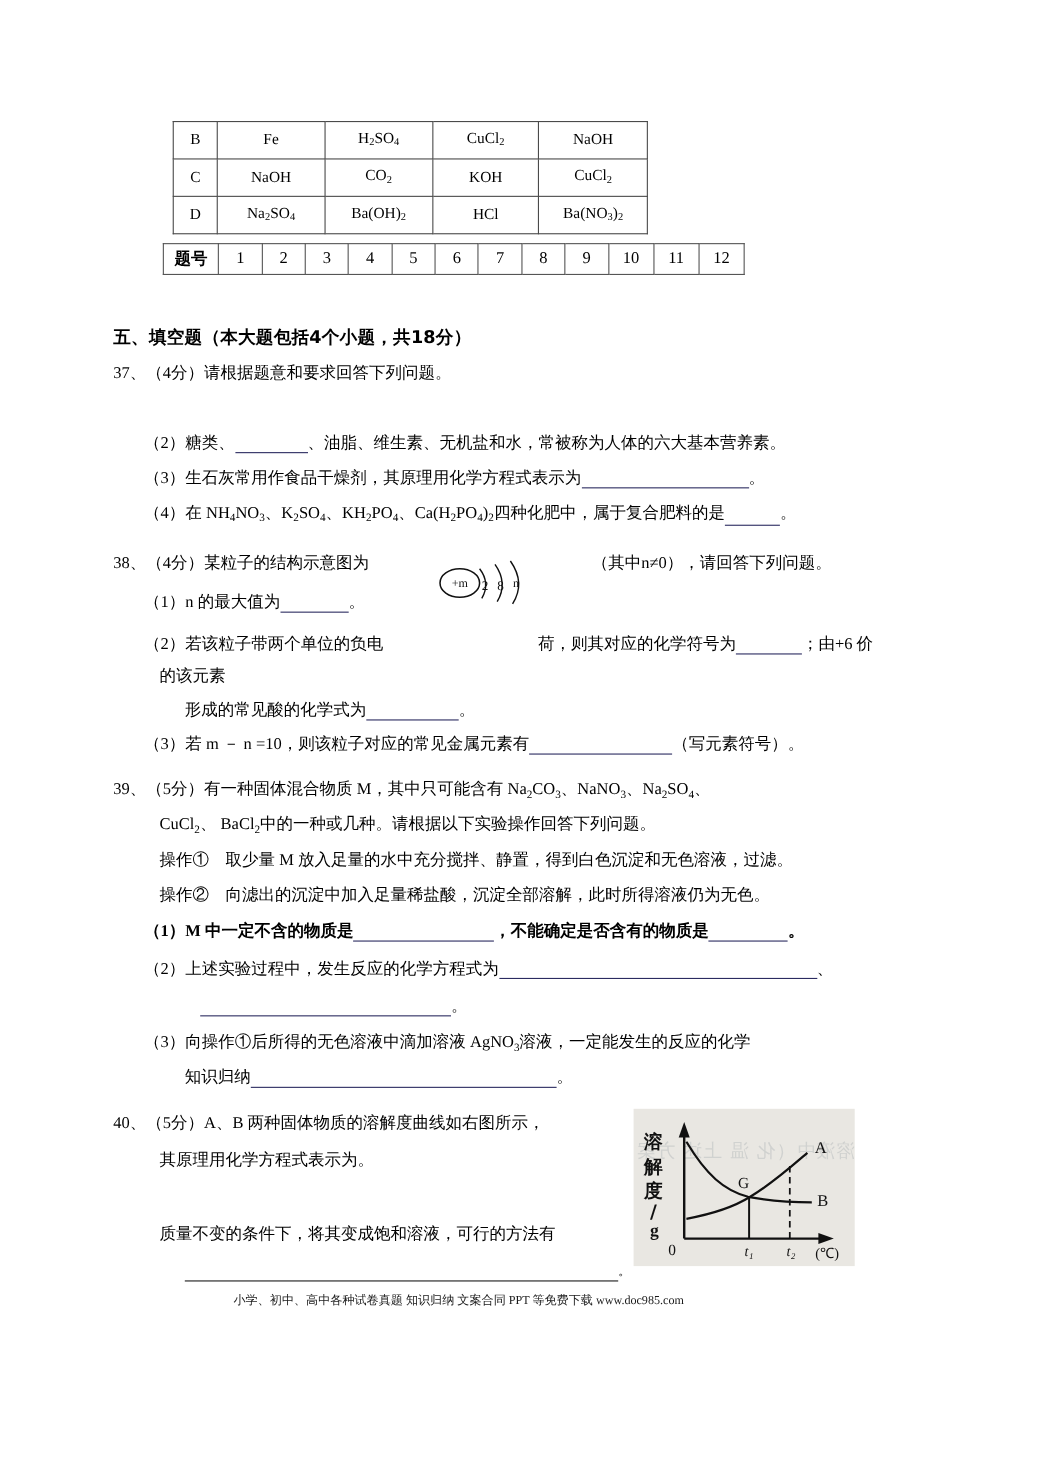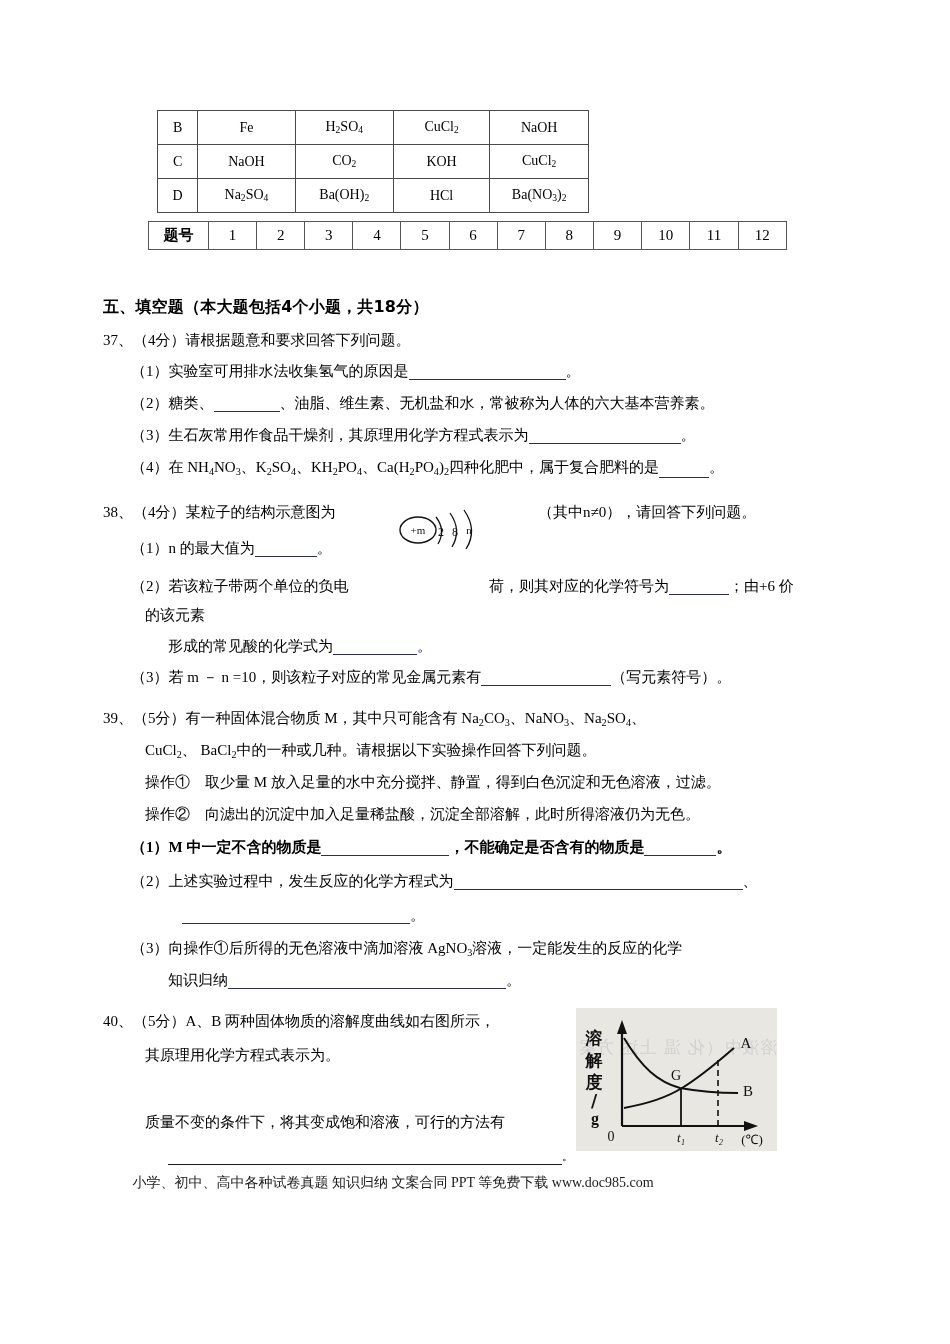--- a/index.html
+++ b/index.html
@@ -40,21 +40,21 @@
     font-family: "Liberation Serif", "DejaVu Serif", serif;
     white-space: nowrap;
   }
   .formula-table td.label-col { width: 38px; }
   .formula-table td.data-col { width: 98px; }
 
   .answer-table {
     position: absolute;
     left: 148px;
     top: 221px;
-    width: 639px;
+    width: 529px;
     border-collapse: collapse;
     font-size: 15px;
   }
   .answer-table td {
     border: 1px solid #555;
     text-align: center;
     height: 27px;
     line-height: 27px;
     padding: 0;
   }
@@ -136,23 +136,24 @@
   }
   .graph-box svg { position: absolute; left: 0; top: 0; }
 
   
   .footer {
     position: absolute;
     left: 0;
     top: 1174px;
     width: 786px;
     text-align: center;
-    font-size: 14px;
+    font-size: 11px;
     color: #1a1a1a;
     font-family: "Liberation Serif", "DejaVu Serif", serif;
+    padding-left: 24px;
   }
 </style>
 </head>
 <body>
 
 <div class="page">
 
   <table class="formula-table">
     <tbody>
       <tr>
@@ -196,23 +197,20 @@
         <td class="num-cell">11</td>
         <td class="num-cell">12</td>
       </tr>
     </tbody>
   </table>
 
   <div class="section-title">五、填空题（本大题包括4个小题，共18分）</div>
 
   <div class="qline" style="left:103px; top:331px;">37、（4分）请根据题意和要求回答下列问题。</div>
 
-  <div class="qline" style="left:131px; top:362px;">
-    <span>（1）实验室可用排水法收集氢气的原因是</span><span class="blank" style="width:157px;"></span><span>。</span>
-  </div>
 
   <div class="qline" style="left:131px; top:394px;">
     <span>（2）糖类、</span><span class="blank" style="width:66px;"></span><span>、油脂、维生素、无机盐和水，常被称为人体的六大基本营养素。</span>
   </div>
 
   <div class="qline" style="left:131px; top:426px;">
     <span>（3）生石灰常用作食品干燥剂，其原理用化学方程式表示为</span><span class="blank" style="width:152px;"></span><span>。</span>
   </div>
 
   <div class="qline" style="left:131px; top:458px;">

